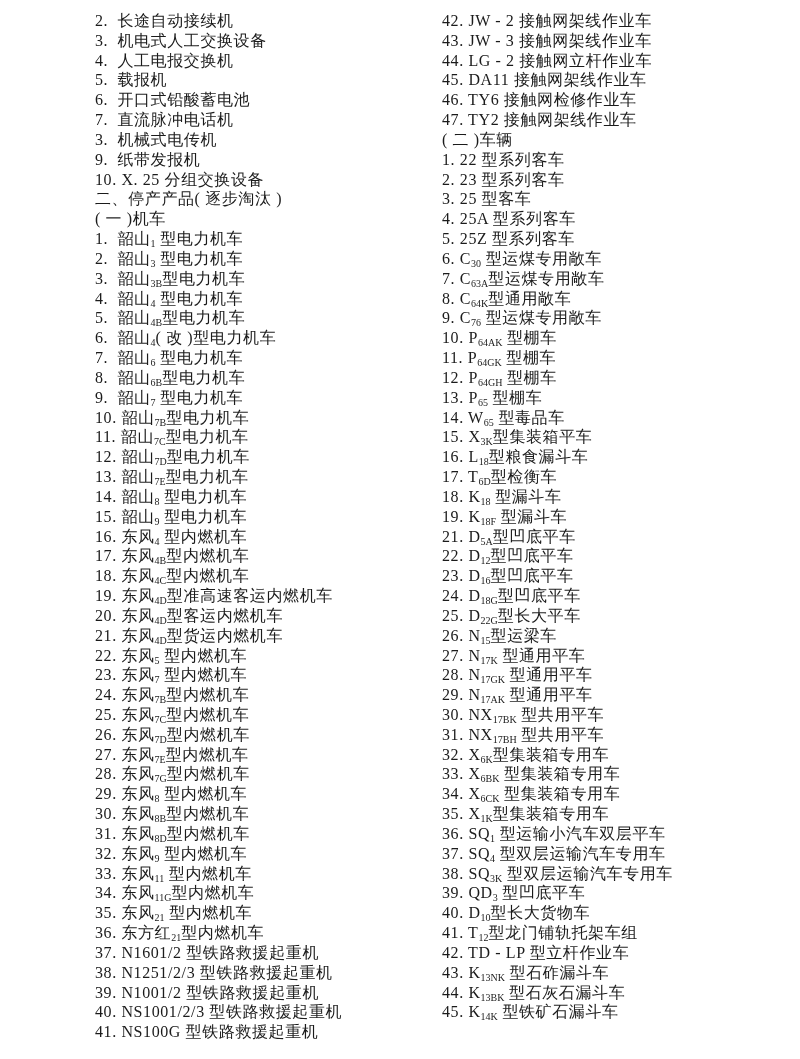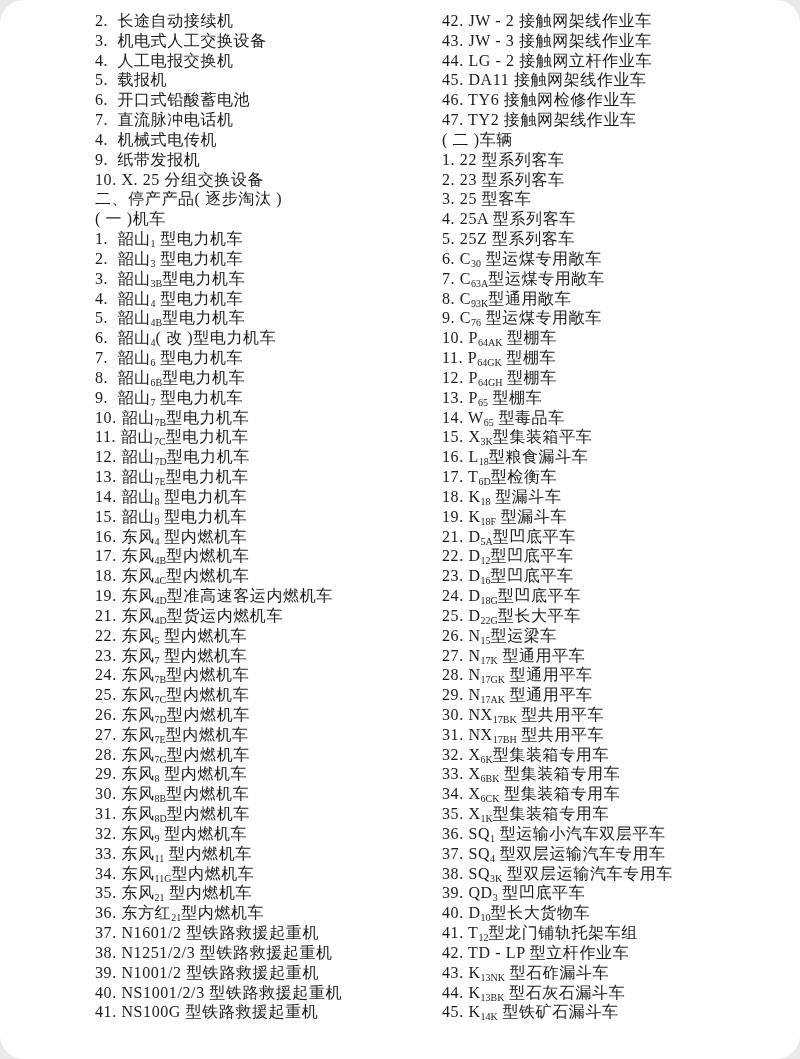--- a/index.html
+++ b/index.html
@@ -7,21 +7,20 @@
     width:800px;height:1059px;
     background:#e9e9e9;
     font-family:"Liberation Serif","DejaVu Serif",serif;
   }
   .page{
     position:relative;
     width:800px;height:1059px;
     background:#ffffff;
     color:#1b1b1b;
     overflow:hidden;
-    border-radius:24px;
   }
   .column{
     position:absolute;
     top:11px;
   }
   .column.left{left:95px;width:335px;}
   .column.right{left:442px;width:350px;}
   .line{
     white-space:pre;
     font-size:16px;
@@ -39,21 +38,21 @@
 <body>
 
 <div class="page">
   <div class="column left">
       <div class="line">2.  长途自动接续机</div>
       <div class="line">3.  机电式人工交换设备</div>
       <div class="line">4.  人工电报交换机</div>
       <div class="line">5.  载报机</div>
       <div class="line">6.  开口式铅酸蓄电池</div>
       <div class="line">7.  直流脉冲电话机</div>
-      <div class="line">4.  机械式电传机</div>
+      <div class="line">3.  机械式电传机</div>
       <div class="line">9.  纸带发报机</div>
       <div class="line">10. X. 25 分组交换设备</div>
       <div class="line">二、停产产品( 逐步淘汰 )</div>
       <div class="line">( 一 )机车</div>
       <div class="line">1.  韶山<sub>1</sub> 型电力机车</div>
       <div class="line">2.  韶山<sub>3</sub> 型电力机车</div>
       <div class="line">3.  韶山<sub>3B</sub>型电力机车</div>
       <div class="line">4.  韶山<sub>4</sub> 型电力机车</div>
       <div class="line">5.  韶山<sub>4B</sub>型电力机车</div>
       <div class="line">6.  韶山<sub>4</sub>( 改 )型电力机车</div>
@@ -63,20 +62,21 @@
       <div class="line">10. 韶山<sub>7B</sub>型电力机车</div>
       <div class="line">11. 韶山<sub>7C</sub>型电力机车</div>
       <div class="line">12. 韶山<sub>7D</sub>型电力机车</div>
       <div class="line">13. 韶山<sub>7E</sub>型电力机车</div>
       <div class="line">14. 韶山<sub>8</sub> 型电力机车</div>
       <div class="line">15. 韶山<sub>9</sub> 型电力机车</div>
       <div class="line">16. 东风<sub>4</sub> 型内燃机车</div>
       <div class="line">17. 东风<sub>4B</sub>型内燃机车</div>
       <div class="line">18. 东风<sub>4C</sub>型内燃机车</div>
       <div class="line">19. 东风<sub>4D</sub>型准高速客运内燃机车</div>
+      <div class="line">20. 东风<sub>4D</sub>型客运内燃机车</div>
       <div class="line">21. 东风<sub>4D</sub>型货运内燃机车</div>
       <div class="line">22. 东风<sub>5</sub> 型内燃机车</div>
       <div class="line">23. 东风<sub>7</sub> 型内燃机车</div>
       <div class="line">24. 东风<sub>7B</sub>型内燃机车</div>
       <div class="line">25. 东风<sub>7C</sub>型内燃机车</div>
       <div class="line">26. 东风<sub>7D</sub>型内燃机车</div>
       <div class="line">27. 东风<sub>7E</sub>型内燃机车</div>
       <div class="line">28. 东风<sub>7G</sub>型内燃机车</div>
       <div class="line">29. 东风<sub>8</sub> 型内燃机车</div>
       <div class="line">30. 东风<sub>8B</sub>型内燃机车</div>
@@ -100,21 +100,21 @@
       <div class="line">46. TY6 接触网检修作业车</div>
       <div class="line">47. TY2 接触网架线作业车</div>
       <div class="line">( 二 )车辆</div>
       <div class="line">1. 22 型系列客车</div>
       <div class="line">2. 23 型系列客车</div>
       <div class="line">3. 25 型客车</div>
       <div class="line">4. 25A 型系列客车</div>
       <div class="line">5. 25Z 型系列客车</div>
       <div class="line">6. C<sub>30</sub> 型运煤专用敞车</div>
       <div class="line">7. C<sub>63A</sub>型运煤专用敞车</div>
-      <div class="line">8. C<sub>93K</sub>型通用敞车</div>
+      <div class="line">8. C<sub>64K</sub>型通用敞车</div>
       <div class="line">9. C<sub>76</sub> 型运煤专用敞车</div>
       <div class="line">10. P<sub>64AK</sub> 型棚车</div>
       <div class="line">11. P<sub>64GK</sub> 型棚车</div>
       <div class="line">12. P<sub>64GH</sub> 型棚车</div>
       <div class="line">13. P<sub>65</sub> 型棚车</div>
       <div class="line">14. W<sub>65</sub> 型毒品车</div>
       <div class="line">15. X<sub>3K</sub>型集装箱平车</div>
       <div class="line">16. L<sub>18</sub>型粮食漏斗车</div>
       <div class="line">17. T<sub>6D</sub>型检衡车</div>
       <div class="line">18. K<sub>18</sub> 型漏斗车</div>

